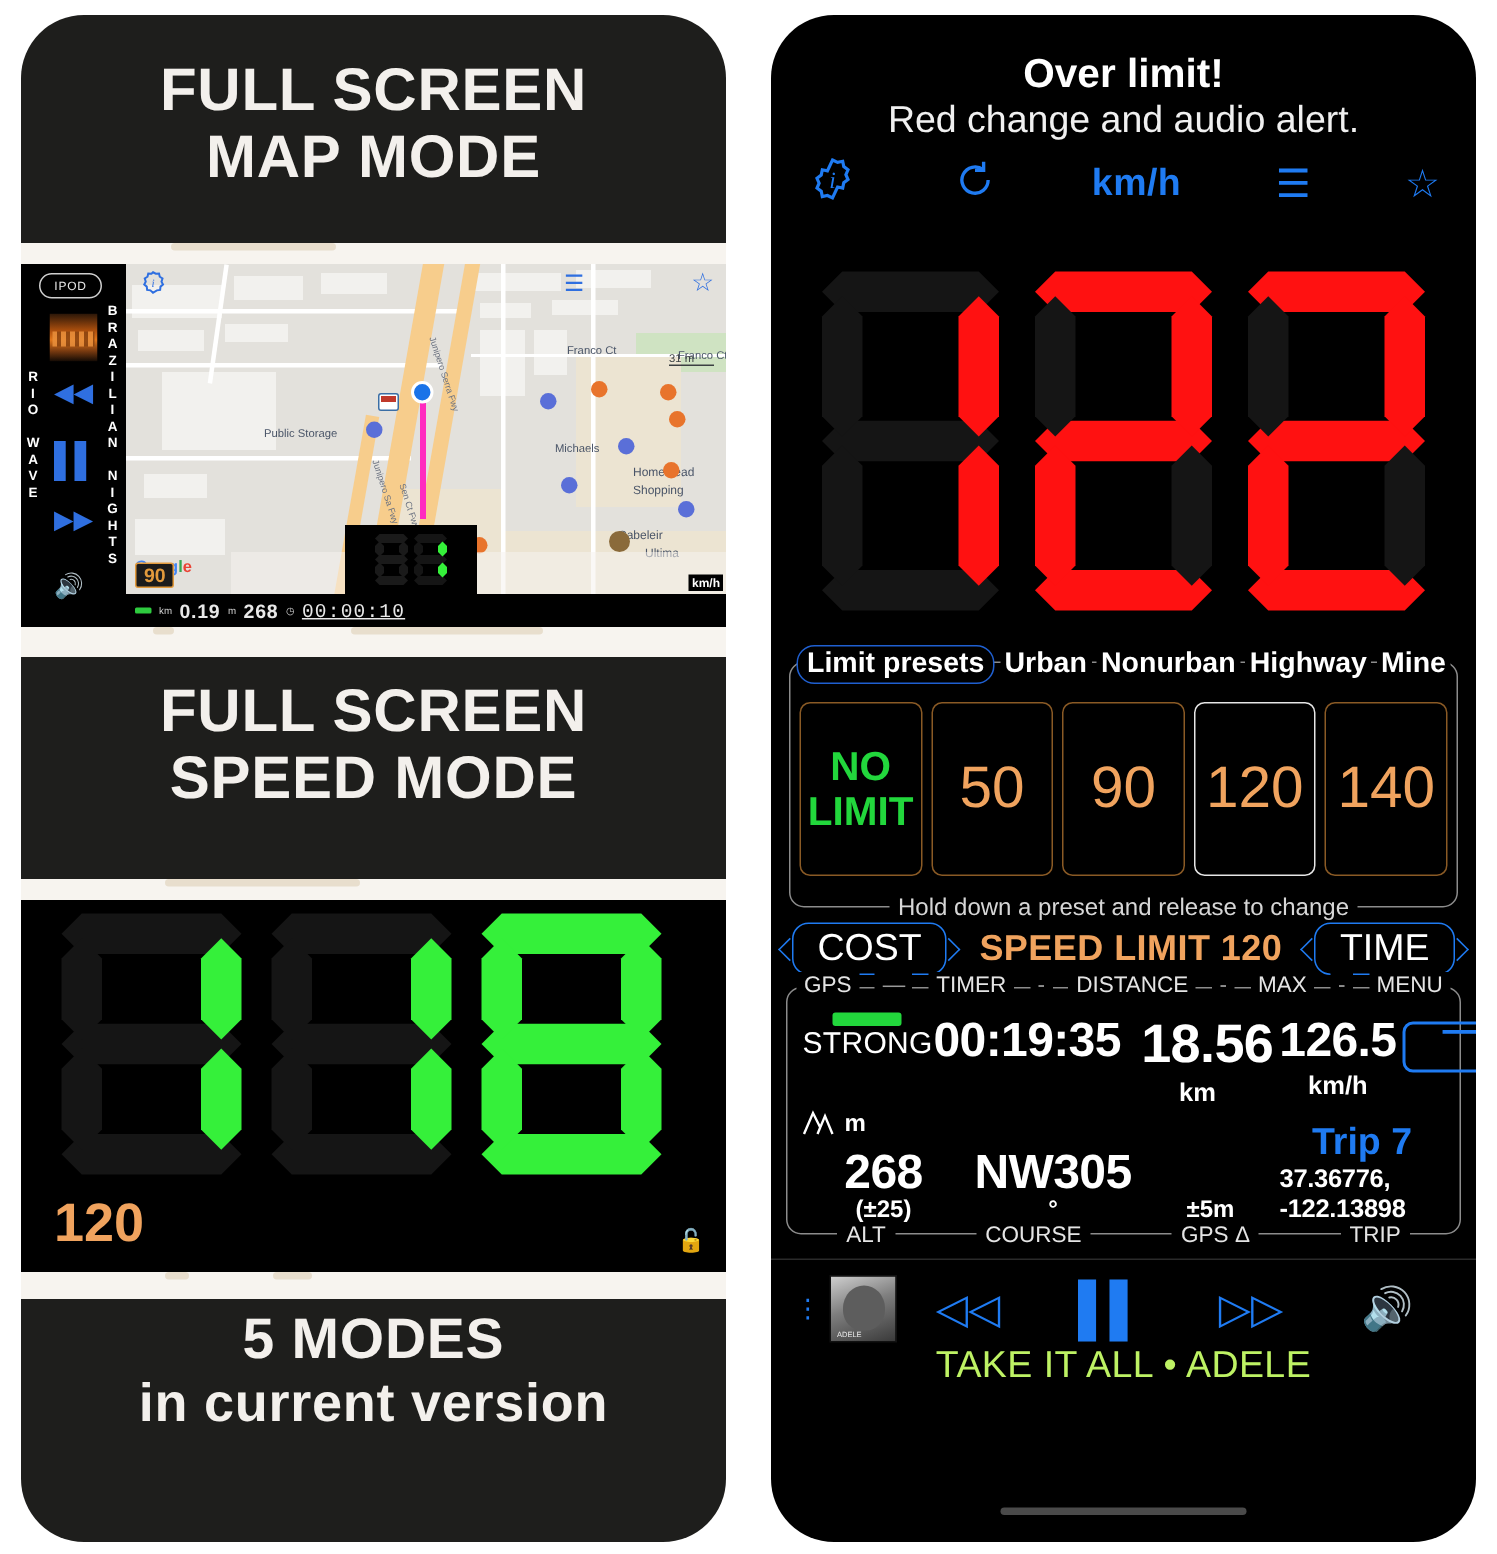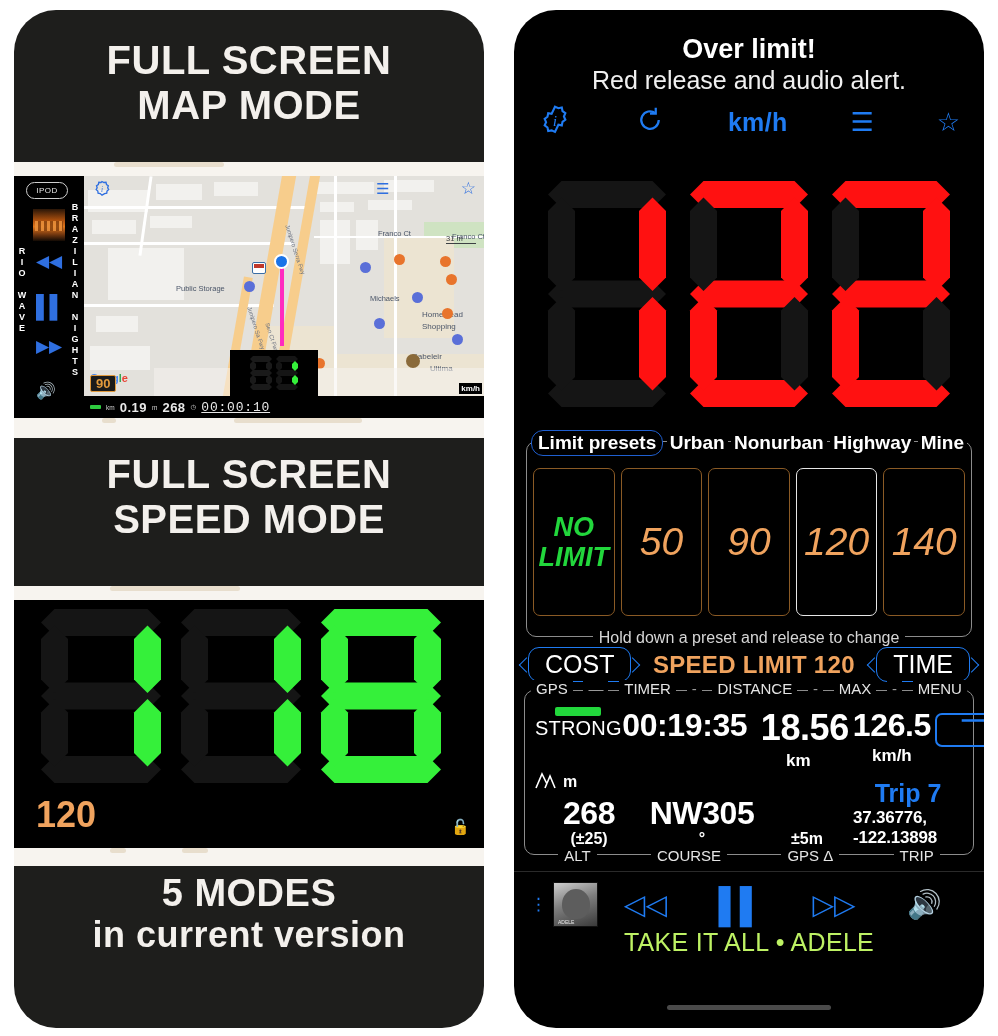--- a/index.html
+++ b/index.html
@@ -179,23 +179,23 @@
     background:#000; color:#fff; font-size:19px; font-weight:bold;
     border:1.6px solid #1f5fd0; border-radius:12px; padding:1px 6px;
   }
   .lg-txt{ background:#000; color:#fff; font-size:19px; font-weight:bold; padding:0 3px; }
   .presets-foot{
     position:absolute; bottom:-11px; left:0; right:0; text-align:center;
   }
   .presets-foot span{ background:#000; color:#d6d6d6; font-size:16px; padding:0 6px; }
   .preset-row{ display:flex; gap:6px; }
   .preset{
-    flex:1; height:148px; border:1.4px solid #8a5a25; border-radius:7px;
+    flex:1; height:116px; border:1.4px solid #8a5a25; border-radius:7px;
     display:flex; align-items:center; justify-content:center;
-    color:#f0a35e; font-size:39px; font-weight:normal;font-style:italic;
+    color:#f0a35e; font-size:39px; font-weight:normal;
   }
   .preset.nolimit{ color:#22d73c; font-size:27px; font-weight:bold; text-align:center; line-height:1.12; }
   .preset.selected{ border-color:#e6e6e6; }
 
   
   .mid-row{
     display:flex; align-items:center; justify-content:space-between;
     padding:10px 14px 4px 14px;
   }
   .hexbtn{
@@ -487,21 +487,21 @@
     <div class="panel-title blk-title3">
       <div>5 MODES</div>
       <div class="sub">in current version</div>
     </div>
   </div>
 
   <div class="right-card">
 
     <div class="hdr">
       <div class="hdr-title">Over limit!</div>
-      <div class="hdr-sub">Red release and audio alert.</div>
+      <div class="hdr-sub">Red change and audio alert.</div>
     </div>
 
     <div class="toolbar">
       <div class="tb-item">
         <svg width="34" height="34" viewBox="0 0 24 24">
             <path fill="none" stroke="#1f7bf2" stroke-width="1.5" d="M12 2.6l2.4 1.1 2.4-.5.5 2.5 2 1.5-1 2.3 1 2.3-2 1.5-.5 2.5-2.4-.5L12 20.4l-2.4-1.1-2.4.5-.5-2.5-2-1.5 1-2.3-1-2.3 2-1.5.5-2.5 2.4.5z"></path>
             <text x="12" y="16" fill="#1f7bf2" font-size="11" font-style="italic" text-anchor="middle" font-family="serif">i</text>
           </svg>
       </div>
       <div class="tb-item">

